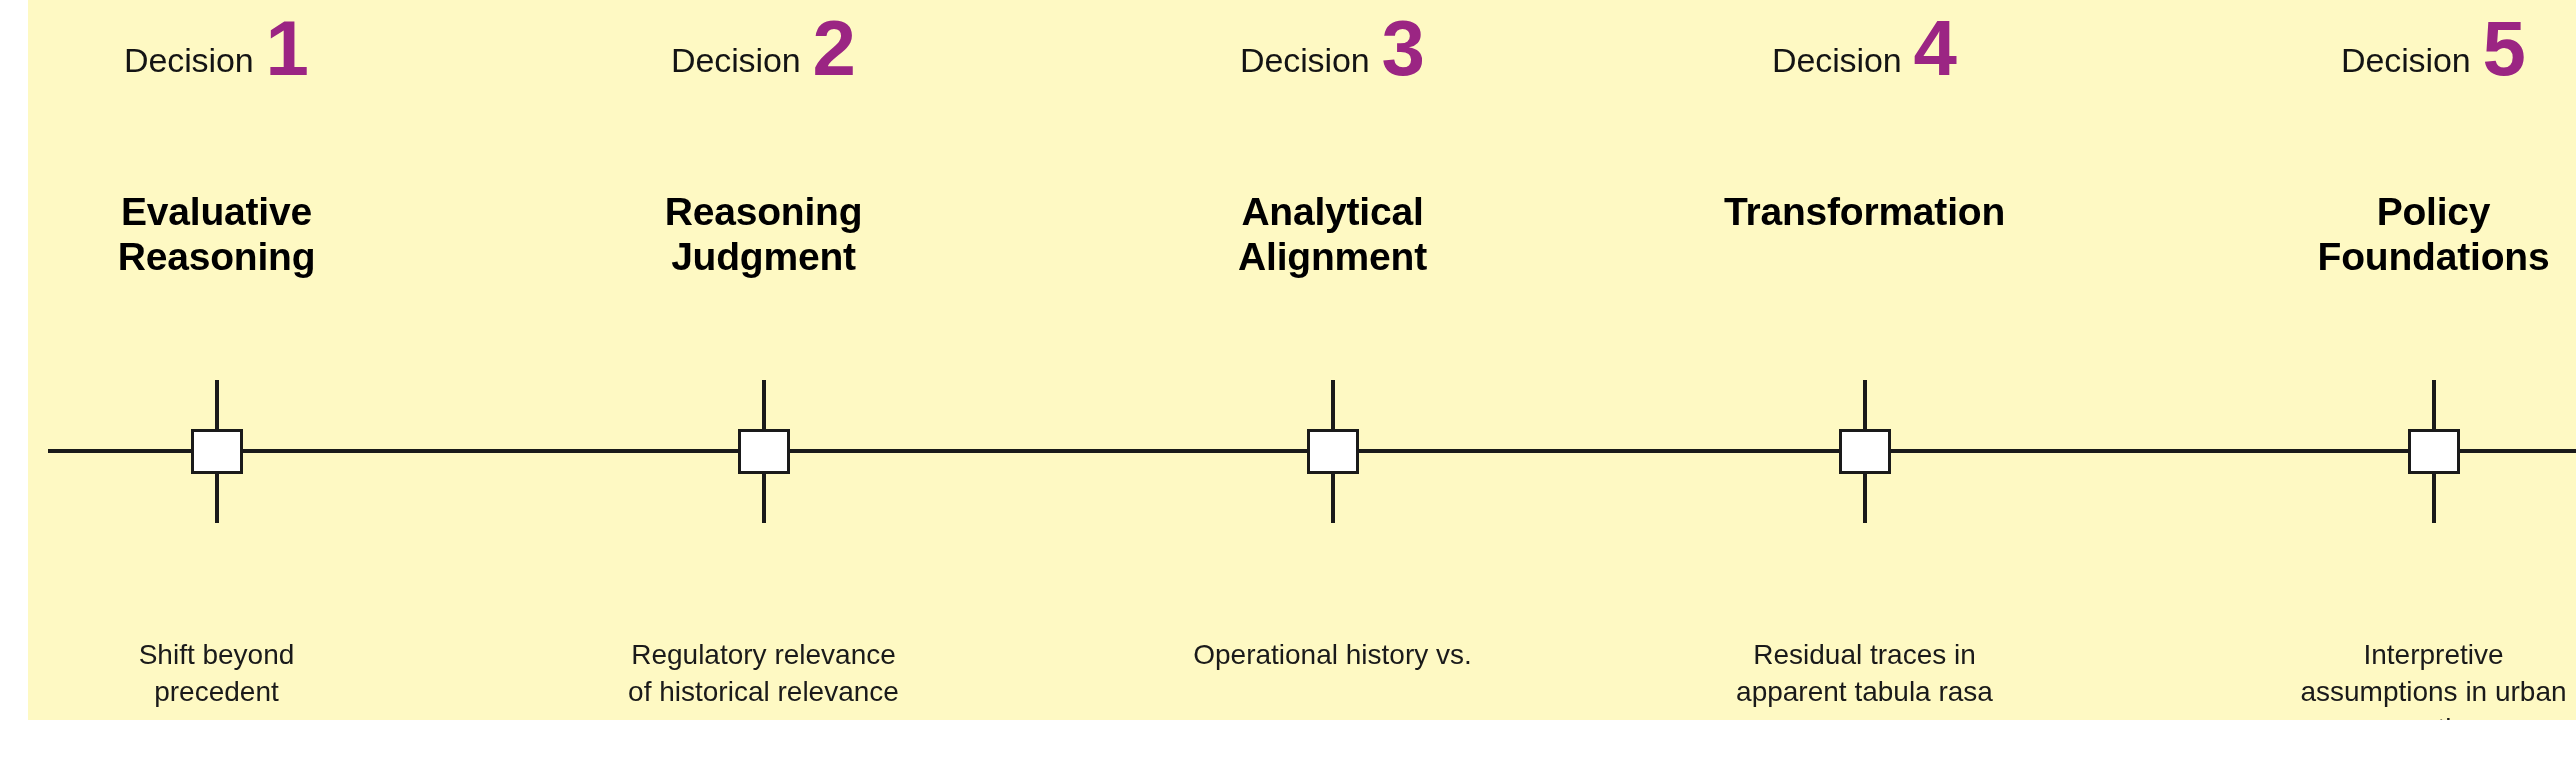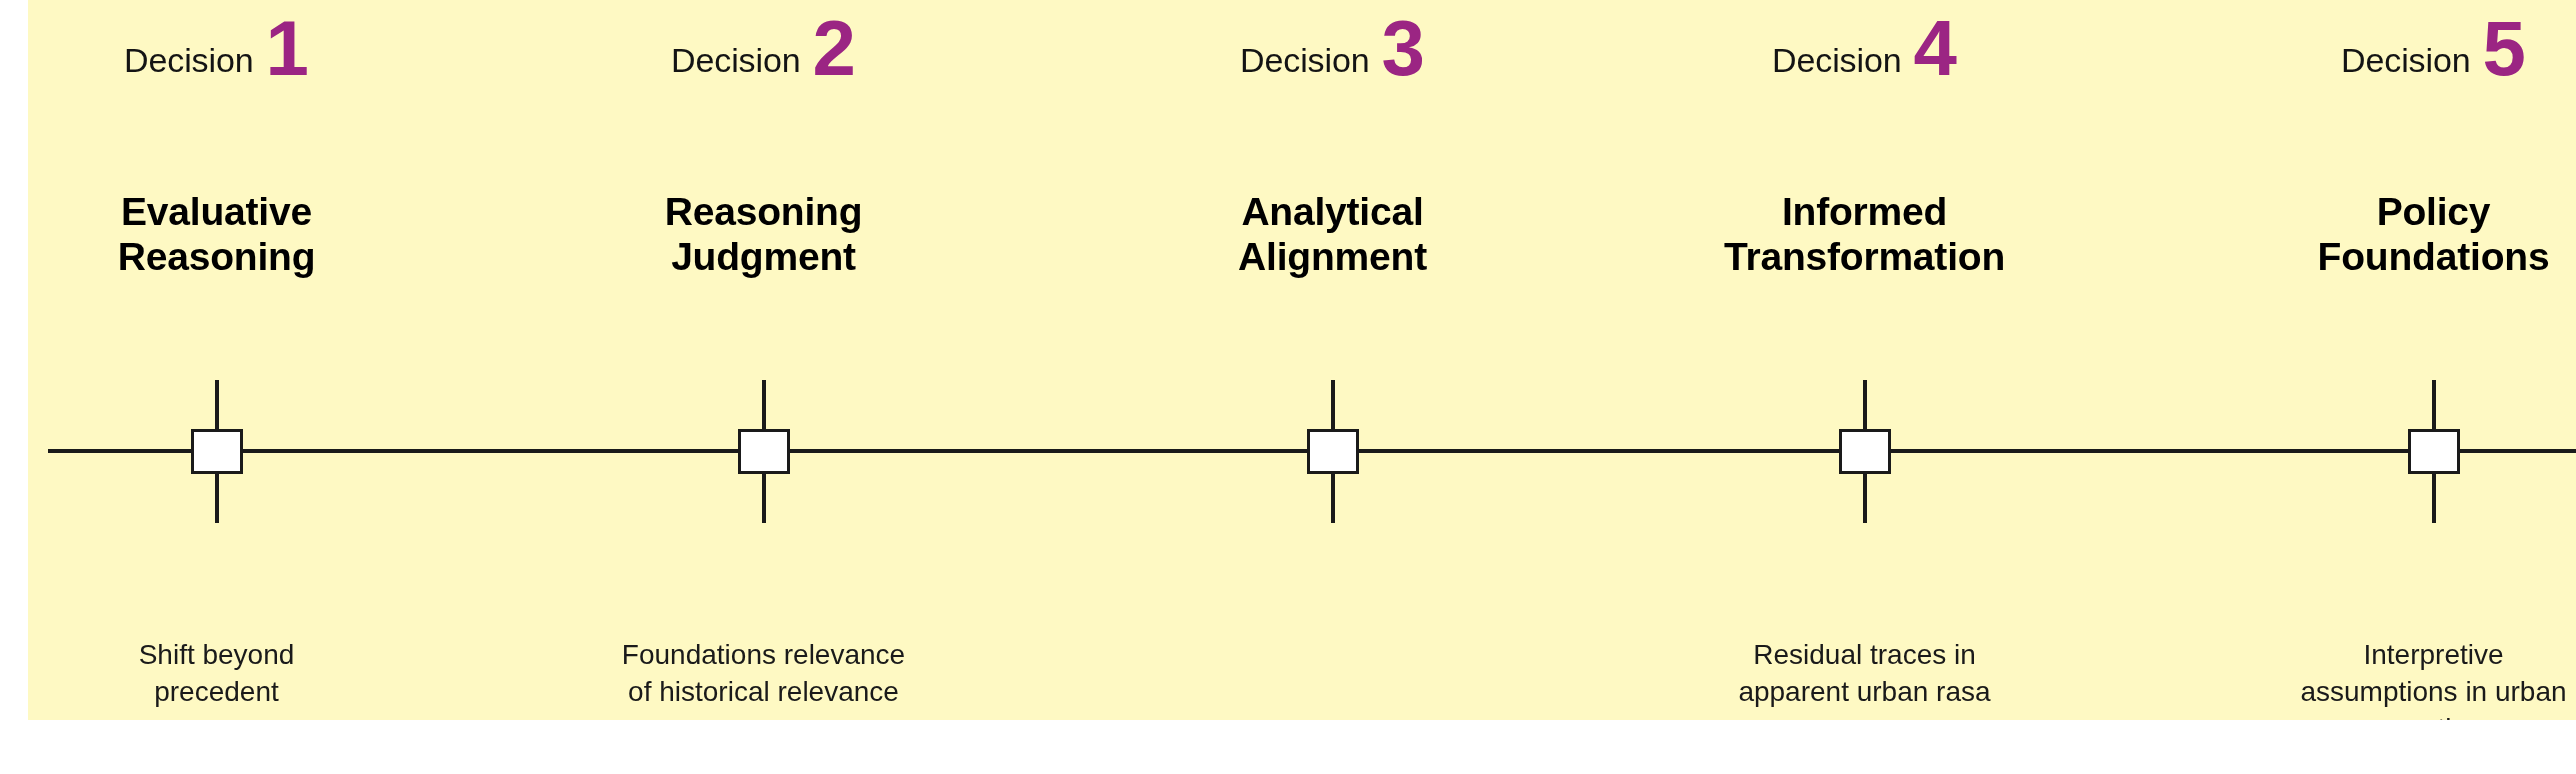--- a/index.html
+++ b/index.html
@@ -155,60 +155,60 @@
     </div>
     <div class="heading">
       <div>Reasoning</div>
       <div>Judgment</div>
     </div>
     <div class="marker">
       <div class="tick"></div>
       <div class="box"></div>
     </div>
     <div class="caption">
-      <div>Foundations relevance</div>
+      <div>Regulatory relevance</div>
       <div>of historical relevance</div>
       <div></div>
     </div>
   </div>
 
   <div class="step" style="left:1044px;">
     <div class="eyebrow">
       <span class="eyebrow-label">Decision</span>
       <span class="eyebrow-number">3</span>
     </div>
     <div class="heading">
       <div>Analytical</div>
       <div>Alignment</div>
     </div>
     <div class="marker">
       <div class="tick"></div>
       <div class="box"></div>
     </div>
     <div class="caption">
+      <div>Operational history vs.</div>
       <div></div>
     </div>
   </div>
 
   <div class="step" style="left:1576px;">
     <div class="eyebrow">
       <span class="eyebrow-label">Decision</span>
       <span class="eyebrow-number">4</span>
     </div>
     <div class="heading">
-      <div>Informed</div>
       <div>Transformation</div>
     </div>
     <div class="marker">
       <div class="tick"></div>
       <div class="box"></div>
     </div>
     <div class="caption">
       <div>Residual traces in</div>
-      <div>apparent urban rasa</div>
+      <div>apparent tabula rasa</div>
       <div></div>
     </div>
   </div>
 
   <div class="step" style="left:2145px;">
     <div class="eyebrow">
       <span class="eyebrow-label">Decision</span>
       <span class="eyebrow-number">5</span>
     </div>
     <div class="heading">

